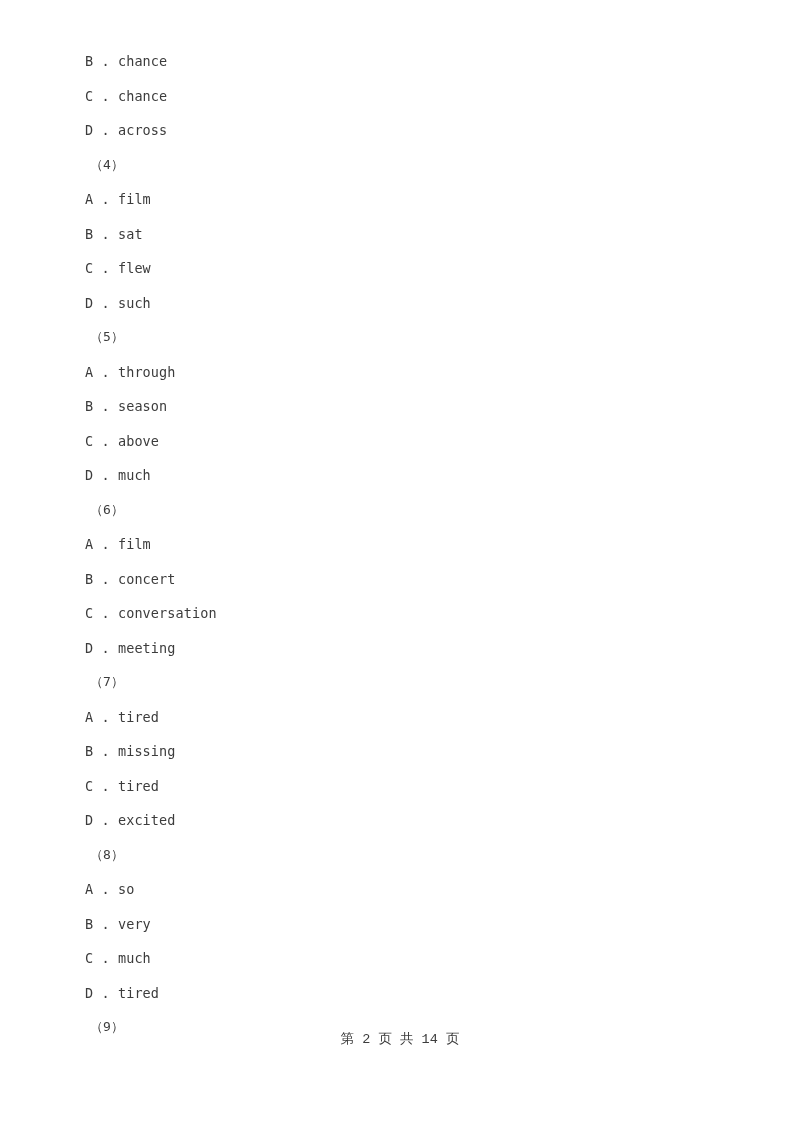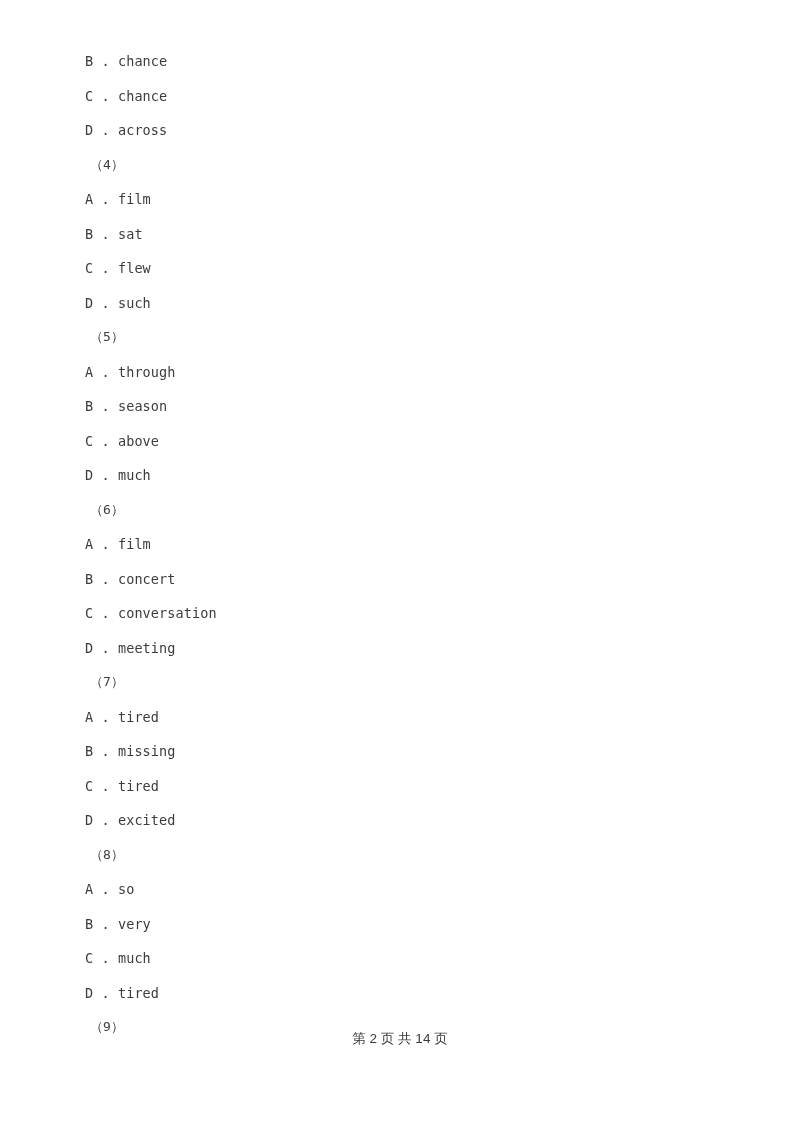--- a/index.html
+++ b/index.html
@@ -54,21 +54,21 @@
   }
   .page-footer {
     position: absolute;
     left: 0;
     top: 1030px;
     width: 800px;
     text-align: center;
     font-size: 13.5px;
     color: #3c3c3c;
     white-space: pre;
-    font-family: Liberation Sans, sans-serif;
+    font-family: Liberation Mono, monospace;
   }
 </style>
 </head>
 <body>
 
 <div class="page">
 
   <div class="doc-body" id="doc-body">
       <div class="line option" style="top: 44px;"><span class="opt-letter">B</span><span class="opt-dot"> . </span><span class="opt-text">chance</span></div>
       <div class="line option" style="top: 78.5px;"><span class="opt-letter">C</span><span class="opt-dot"> . </span><span class="opt-text">chance</span></div>

